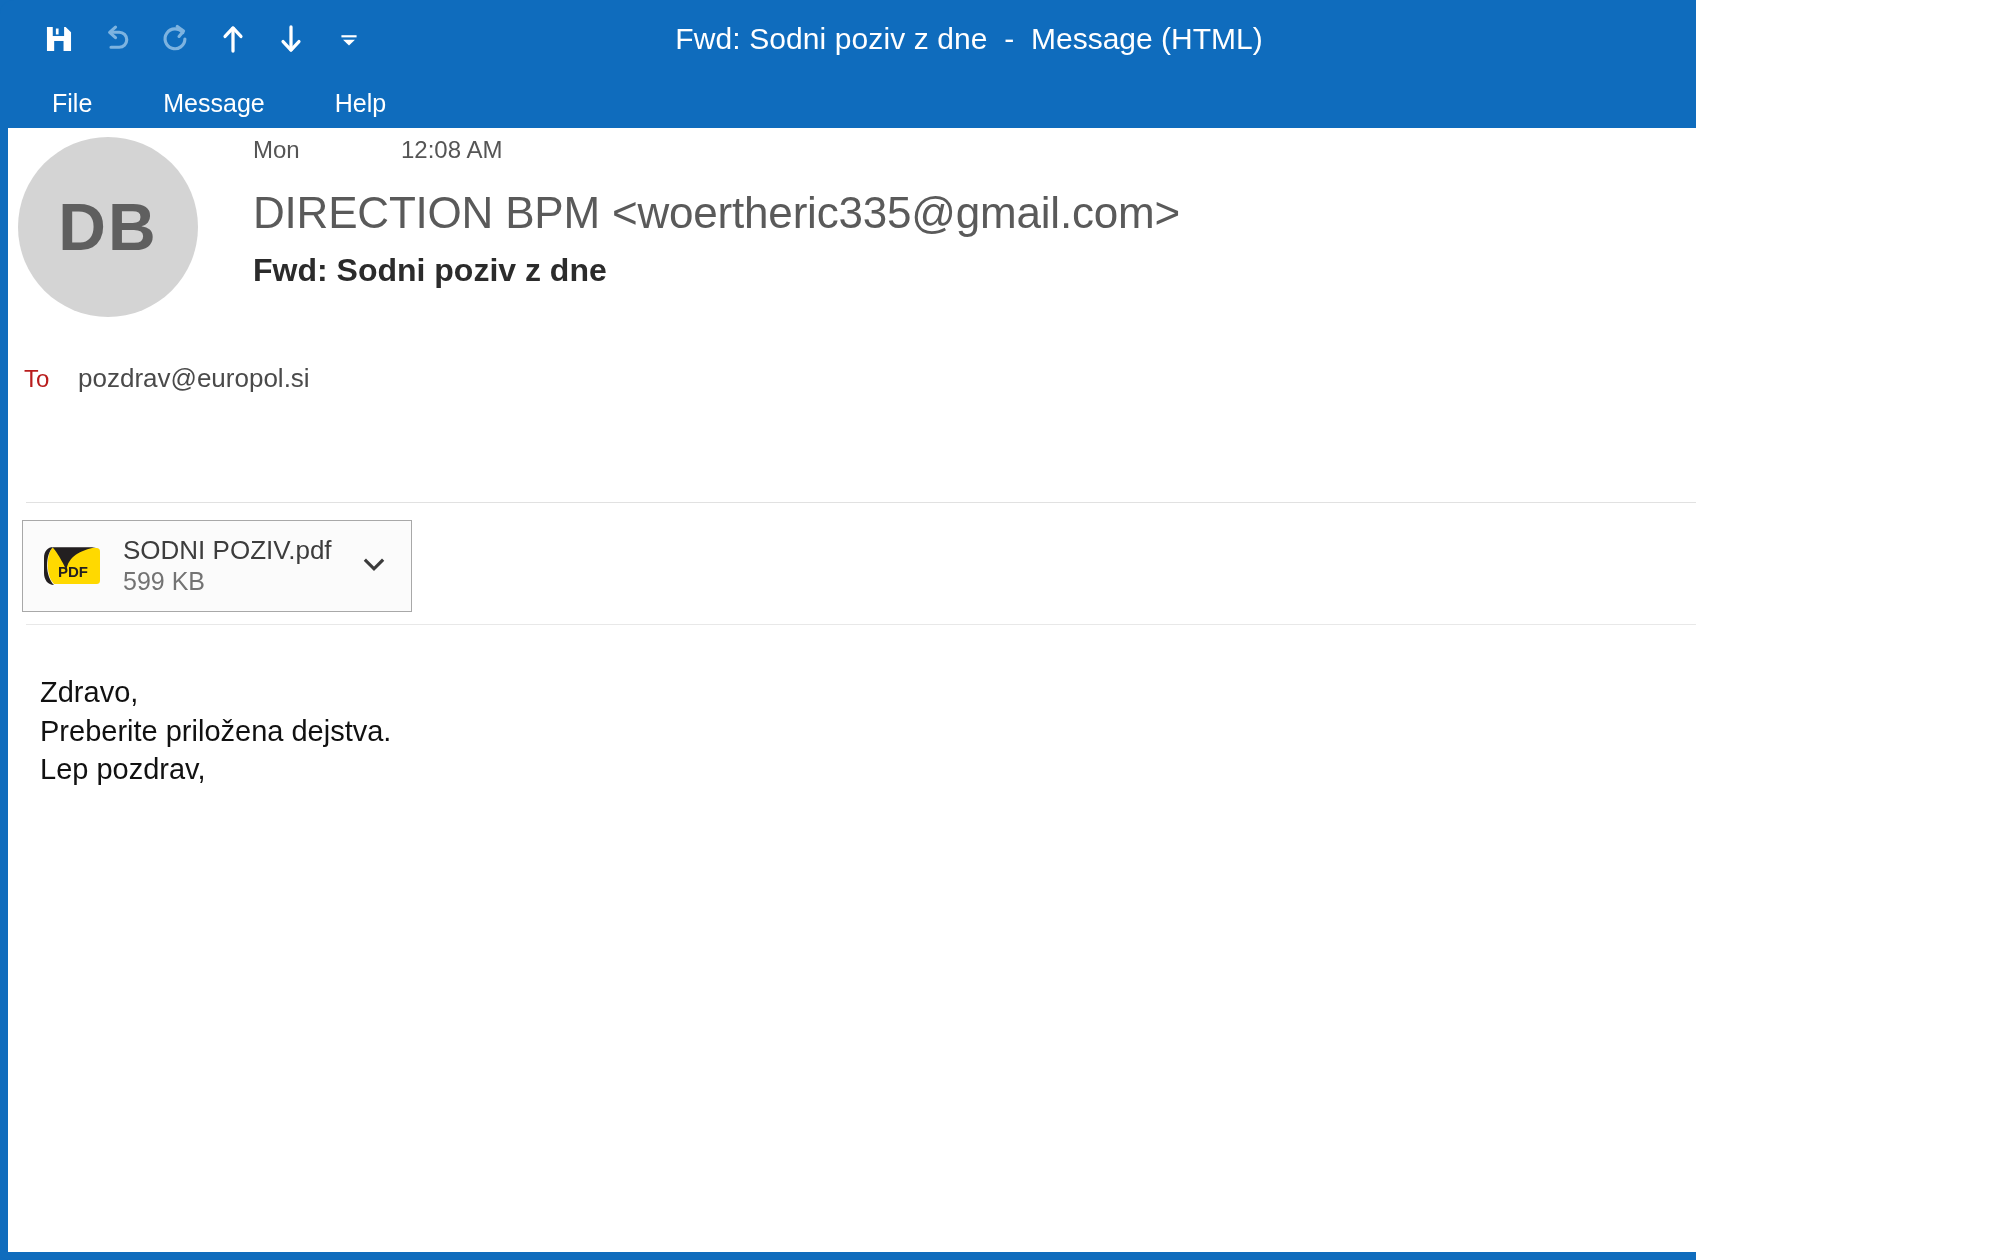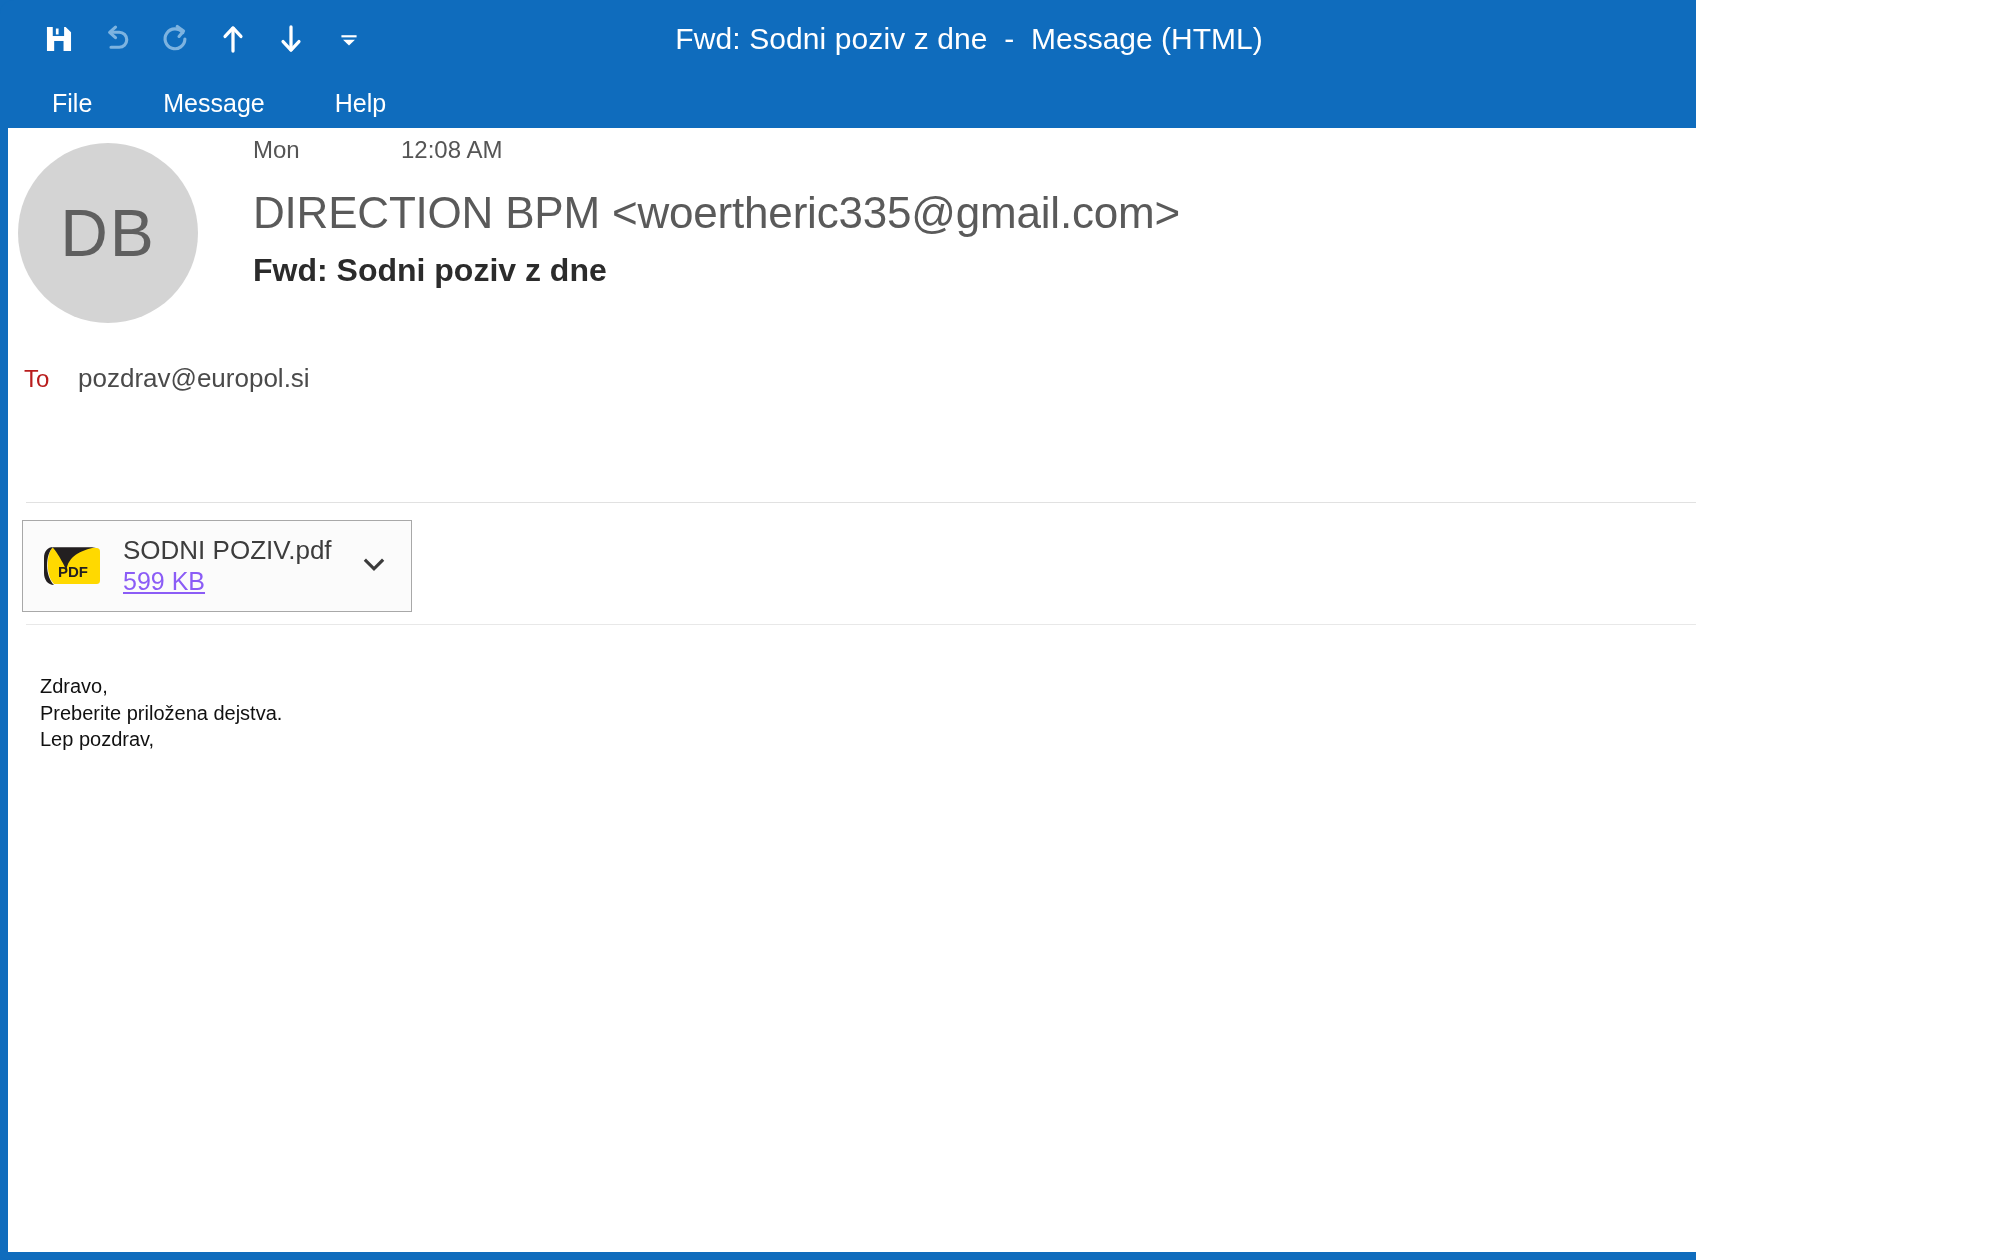--- a/index.html
+++ b/index.html
@@ -154,31 +154,31 @@
 
   .header-block {
     position: relative;
     padding: 0;
     height: 320px;
   }
 
   .avatar {
     position: absolute;
     left: 10px;
-    top: 15px;
+    top: 9px;
     width: 180px;
     height: 180px;
     border-radius: 50%;
     background: #d4d4d4;
     display: flex;
     align-items: center;
     justify-content: center;
     color: #5f5f5f;
     font-size: 66px;
-    font-weight: 400;
+    font-weight: 700;
     letter-spacing: 2px;
   }
 
   .meta {
     position: absolute;
     left: 245px;
     top: 8px;
     right: 40px;
   }
   .meta-row-date {
@@ -279,24 +279,23 @@
     flex-direction: column;
     justify-content: center;
     margin-left: 8px;
   }
   .attach-name {
     color: #3d3d3d;
     font-size: 26px;
     line-height: 1.18;
   }
   .attach-size {
-    color: #8b5cf6;
+    color: #737373;
     font-size: 25px;
     line-height: 1.25;
-    text-decoration: underline;
   }
   .attach-chev {
     width: 74px;
     display: flex;
     align-items: center;
     justify-content: center;
     flex: 0 0 auto;
     cursor: default;
   }
 
@@ -308,21 +307,21 @@
     height: 1px;
     background: #e8e8e8;
   }
 
   
   .body-text {
     position: absolute;
     top: 545px;
     left: 32px;
     color: #111111;
-    font-size: 20px;
+    font-size: 29px;
     line-height: 1.33;
   }
   .body-text div { white-space: pre; }
 
   .left-edge {
     position: absolute;
     left: 0;
     top: 128px;
     width: 8px;
     height: 1124px;

